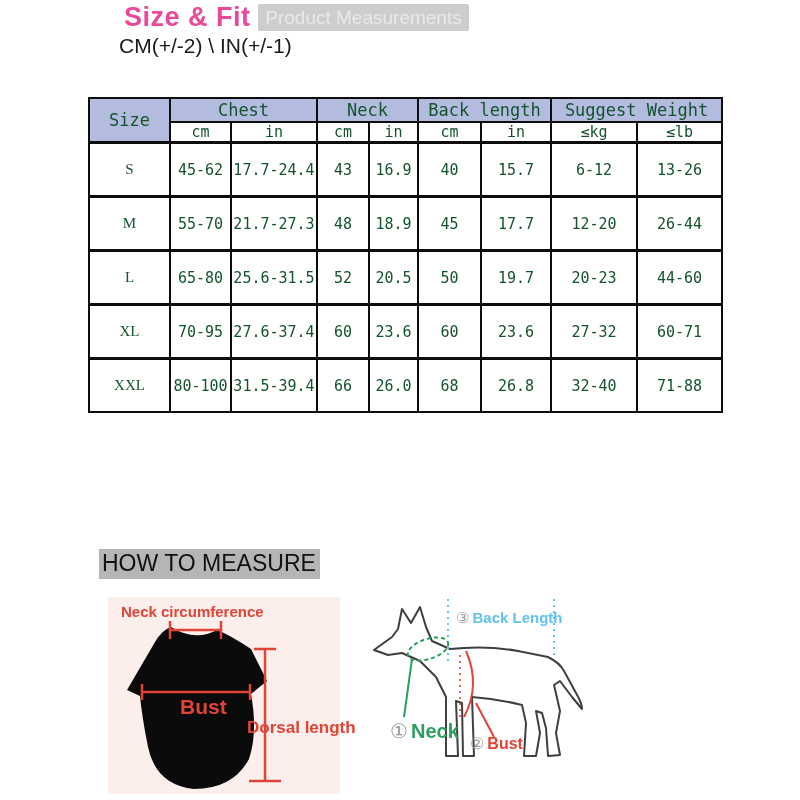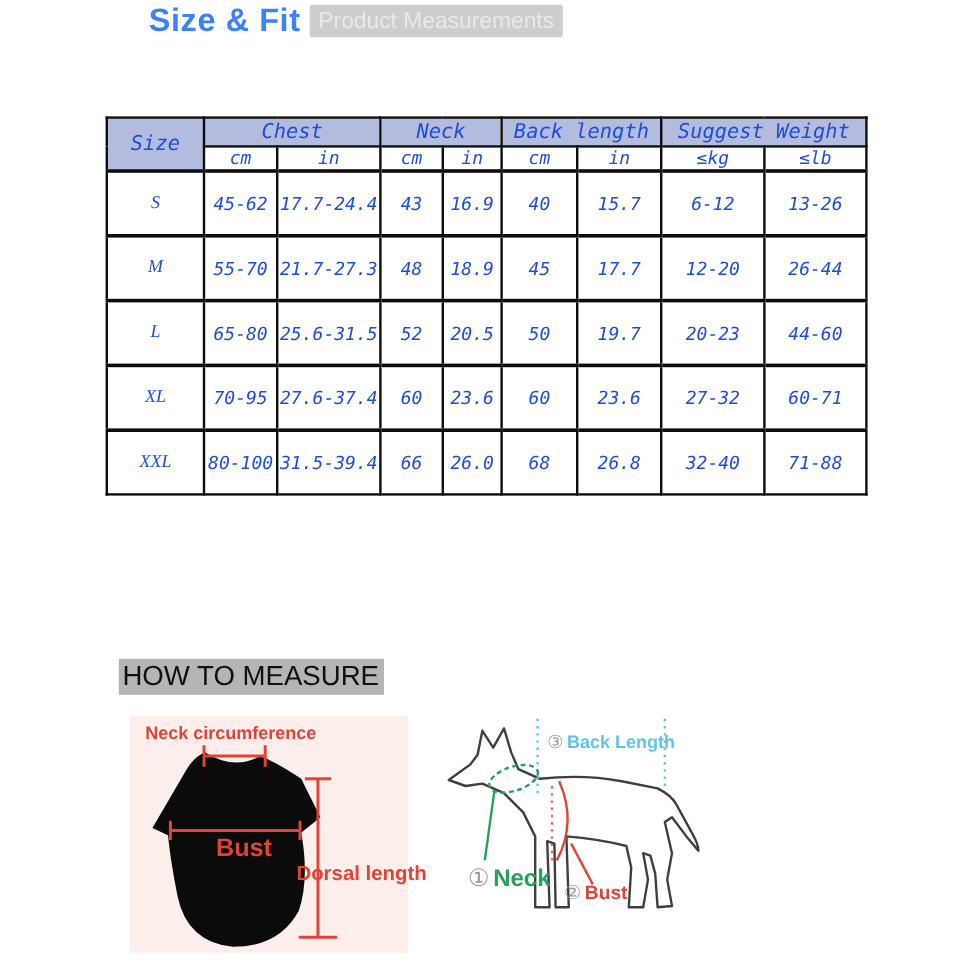--- a/index.html
+++ b/index.html
@@ -2,30 +2,30 @@
 <html style="--table-header-bg: #b3bcdf; --tips-highlight: #2ee02e; --how-to-measure-bg: #b5b5b5; --badge-bg: #cdcdcd; --badge-text: #e9e9e9; --figure-bg-pink: #fcefeb; --measure-red: #e04338; --label-green: #2aa05f; --label-blue: #5fc3ee; --dog-outline: #3f3f3f;"><head>
 <meta charset="utf-8">
 <style>
   html,body{margin:0;padding:0;}
   body{font-family:"Liberation Sans",sans-serif;background:#fff;}
   #page{position:relative;width:800px;height:800px;background:#fff;overflow:hidden;}
 
   .abs{position:absolute;}
 
   
-  .title{left:124px;top:2px;font-size:27px;font-weight:bold;color:#3b82f6;letter-spacing:0.5px;}
+  .title{left:124px;top:2px;font-size:27px;font-weight:bold;color:#ec4899;letter-spacing:0.5px;}
   .badge{left:258px;top:4px;width:211px;height:27px;background:var(--badge-bg);
          color:var(--badge-text);font-size:19px;line-height:27px;text-align:center;
          border-radius:2px;white-space:nowrap;overflow:hidden;}
   .tolerance{left:119px;top:34px;font-size:21px;color:#1a1a1a;}
 
   
   .tablewrap{left:88px;top:97px;}
   table{border-collapse:collapse;table-layout:fixed;width:633px;
-        font-family:"DejaVu Sans Mono","Liberation Mono",monospace;color:#1d4ed8;font-style:italic;}
+        font-family:"DejaVu Sans Mono","Liberation Mono",monospace;color:#14532d;}
   td,th{border:2px solid #0d0d0d;text-align:center;vertical-align:middle;
         padding:0;font-weight:normal;overflow:hidden;}
   tr.grouprow th{height:22px;background:var(--table-header-bg);font-size:17px;}
   tr.subrow th{height:18px;background:#fff;font-size:15px;}
   th.sizehead{background:var(--table-header-bg);font-size:18px;}
   tr.datarow td{height:51px;font-size:15px;border-top-width:3px;}
   td.sizecell{font-family:"Liberation Serif","DejaVu Serif",serif;font-size:30px;}
 
   
   .tips{left:99px;top:438px;width:618px;font-size:23px;line-height:29px;color:#111;}
@@ -49,20 +49,21 @@
   .neck-label{left:22px;top:126px;font-size:20px;color:var(--label-green);}
   .bust-dog-label{left:102px;top:141px;font-size:16px;color:var(--measure-red);}
 </style>
 </head>
 <body>
 
 <div id="page">
 
   <div class="abs title">Size &amp; Fit</div>
   <div class="abs badge">Product Measurements</div>
+  <div class="abs tolerance">CM(+/-2) \ IN(+/-1)</div>
 
   <div class="abs tablewrap">
     <table>
       <colgroup>
         <col style="width:81px">
           <col style="width:61px">
           <col style="width:86px">
         <col style="width:52px">
           <col style="width:49px">
           <col style="width:63px">

